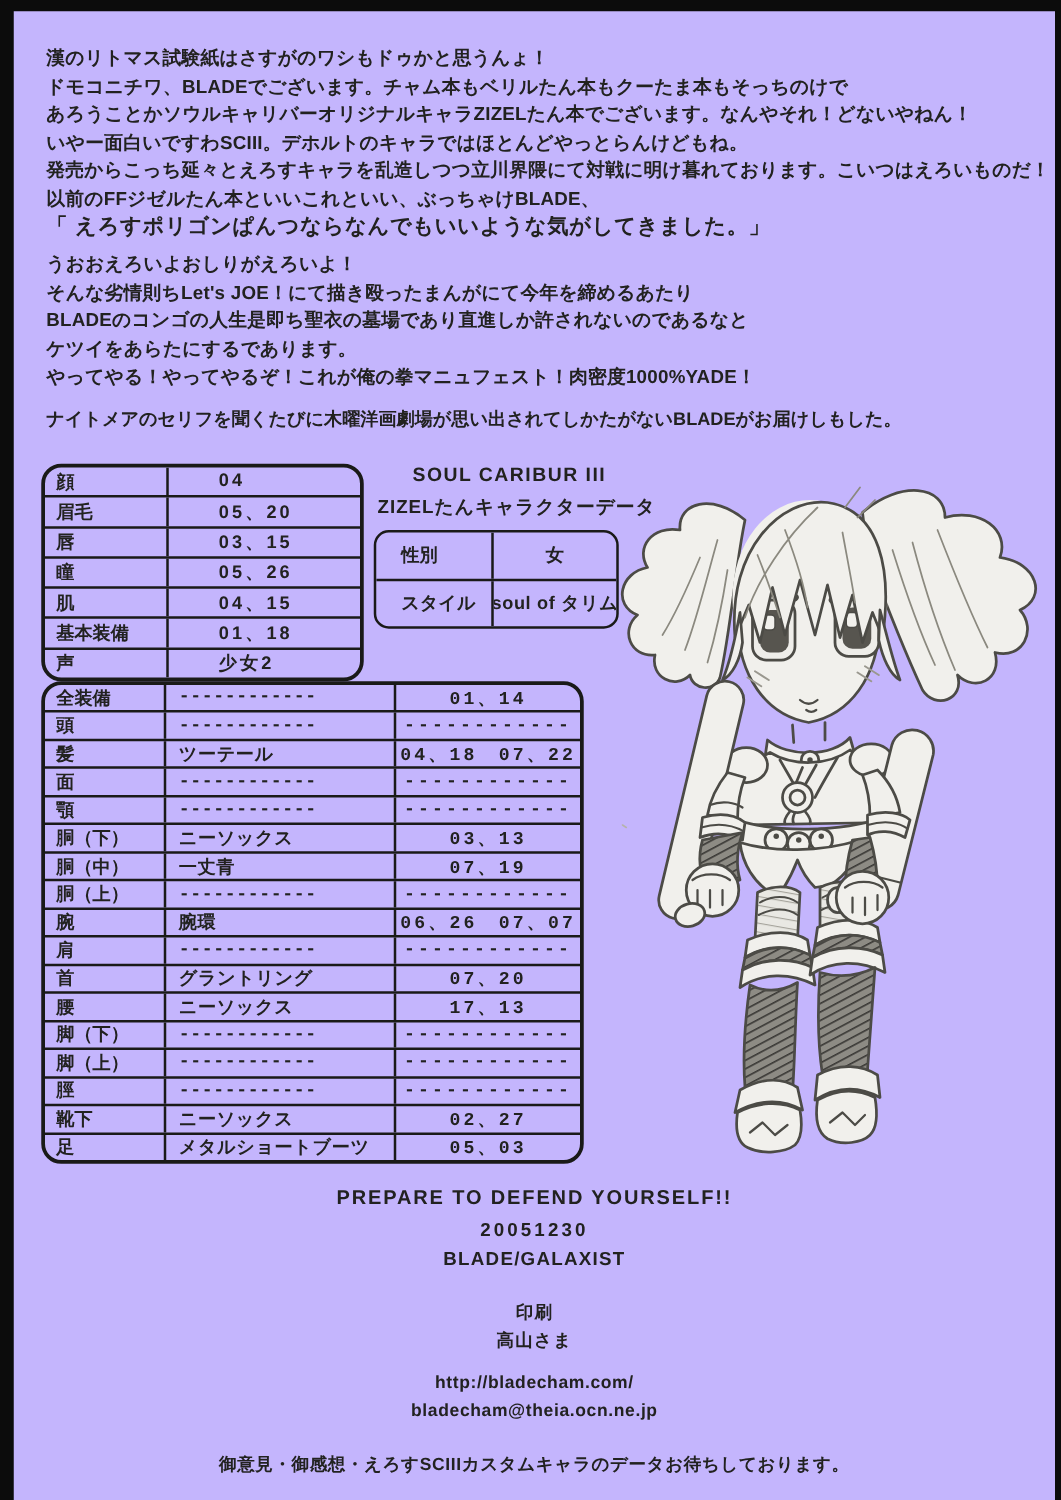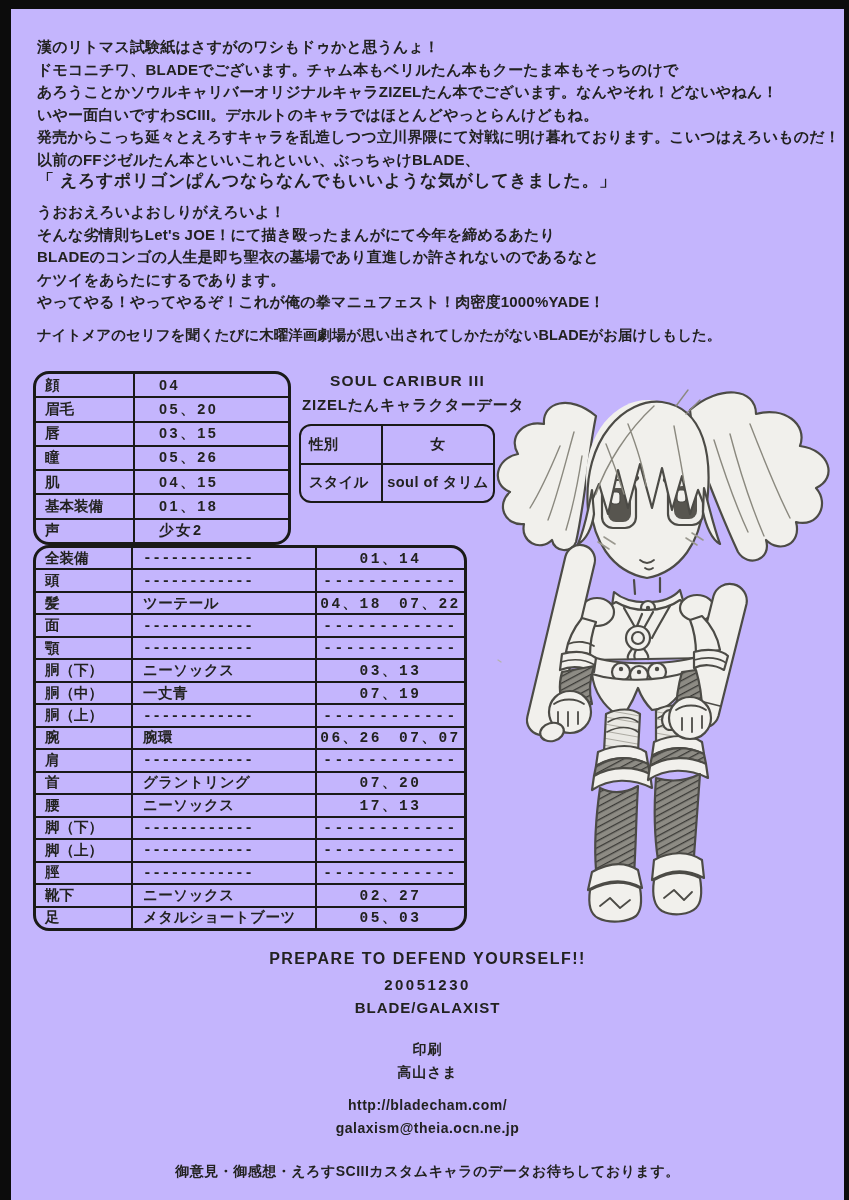--- a/index.html
+++ b/index.html
@@ -27,28 +27,28 @@
   .sheet { position:absolute; border:3px solid #1a1a18; border-radius:16px;
            display:flex; flex-direction:column; overflow:hidden; background:transparent; }
   .sheet .trow { flex:1; display:flex; border-top:2.2px solid #1a1a18; min-height:0; }
   .sheet .trow:first-child { border-top:none; }
   .cell { display:flex; align-items:center; font-weight:700; font-size:14.5px;
           white-space:nowrap; overflow:hidden; }
   .cell.lbl { border-right:2.2px solid #1a1a18; padding-left:9px; }
 
   #basicTable { left:33px; top:371px; width:252px; height:168px; }
   #basicTable .lbl { width:88px; }
-  #basicTable .val { flex:1; padding-left:24px; letter-spacing:2.5px; }
+  #basicTable .val { flex:1; padding-left:40px; letter-spacing:2.5px; }
 
   .card-title { position:absolute; left:330px; top:372px; margin:0;
                 font-size:15.5px; font-weight:800; letter-spacing:1.2px; white-space:nowrap; }
   .card-sub   { position:absolute; left:302px; top:396px; margin:0;
                 font-size:15px;  font-weight:800; letter-spacing:0.8px; white-space:nowrap; }
   #cardTable { left:299px; top:424px; width:192px; height:75px; border-width:2.5px; border-radius:12px; }
-  #cardTable .lbl { width:72px; padding-left:8px;text-align:right; }
+  #cardTable .lbl { width:72px; padding-left:20px;text-align:right; }
   #cardTable .val { flex:1; justify-content:center; letter-spacing:0.5px; }
 
   #equipTable { left:33px; top:545px; width:428px; height:380px;font-family:Liberation Mono, monospace; }
   #equipTable .lbl  { width:86px; }
   #equipTable .item { width:172px; padding-left:10px; border-right:2.2px solid #1a1a18;
                       letter-spacing:0.5px; }
   #equipTable .nums { flex:1; justify-content:center; letter-spacing:2.5px;border-radius:10px; }
 
   .fline { position:absolute; left:11px; width:833px; text-align:center;
            margin:0; font-weight:700; white-space:nowrap; }
@@ -360,15 +360,15 @@
       </g>
     </g>
   </svg>
 
   <p id="f-tagline" class="fline">PREPARE TO DEFEND YOURSELF!!</p>
   <p id="f-date" class="fline">20051230</p>
   <p id="f-credit" class="fline">BLADE/GALAXIST</p>
   <p id="f-print" class="fline">印刷</p>
   <p id="f-printer" class="fline">高山さま</p>
   <p id="f-url" class="fline">http://bladecham.com/</p>
-  <p id="f-email" class="fline">galaxism@theia.ocn.ne.jp</p>
+  <p id="f-email" class="fline">bladecham@theia.ocn.ne.jp</p>
   <p id="f-feedback" class="fline">御意見・御感想・えろすSCIIIカスタムキャラのデータお待ちしております。</p>
 </div>
 
 </body></html>

